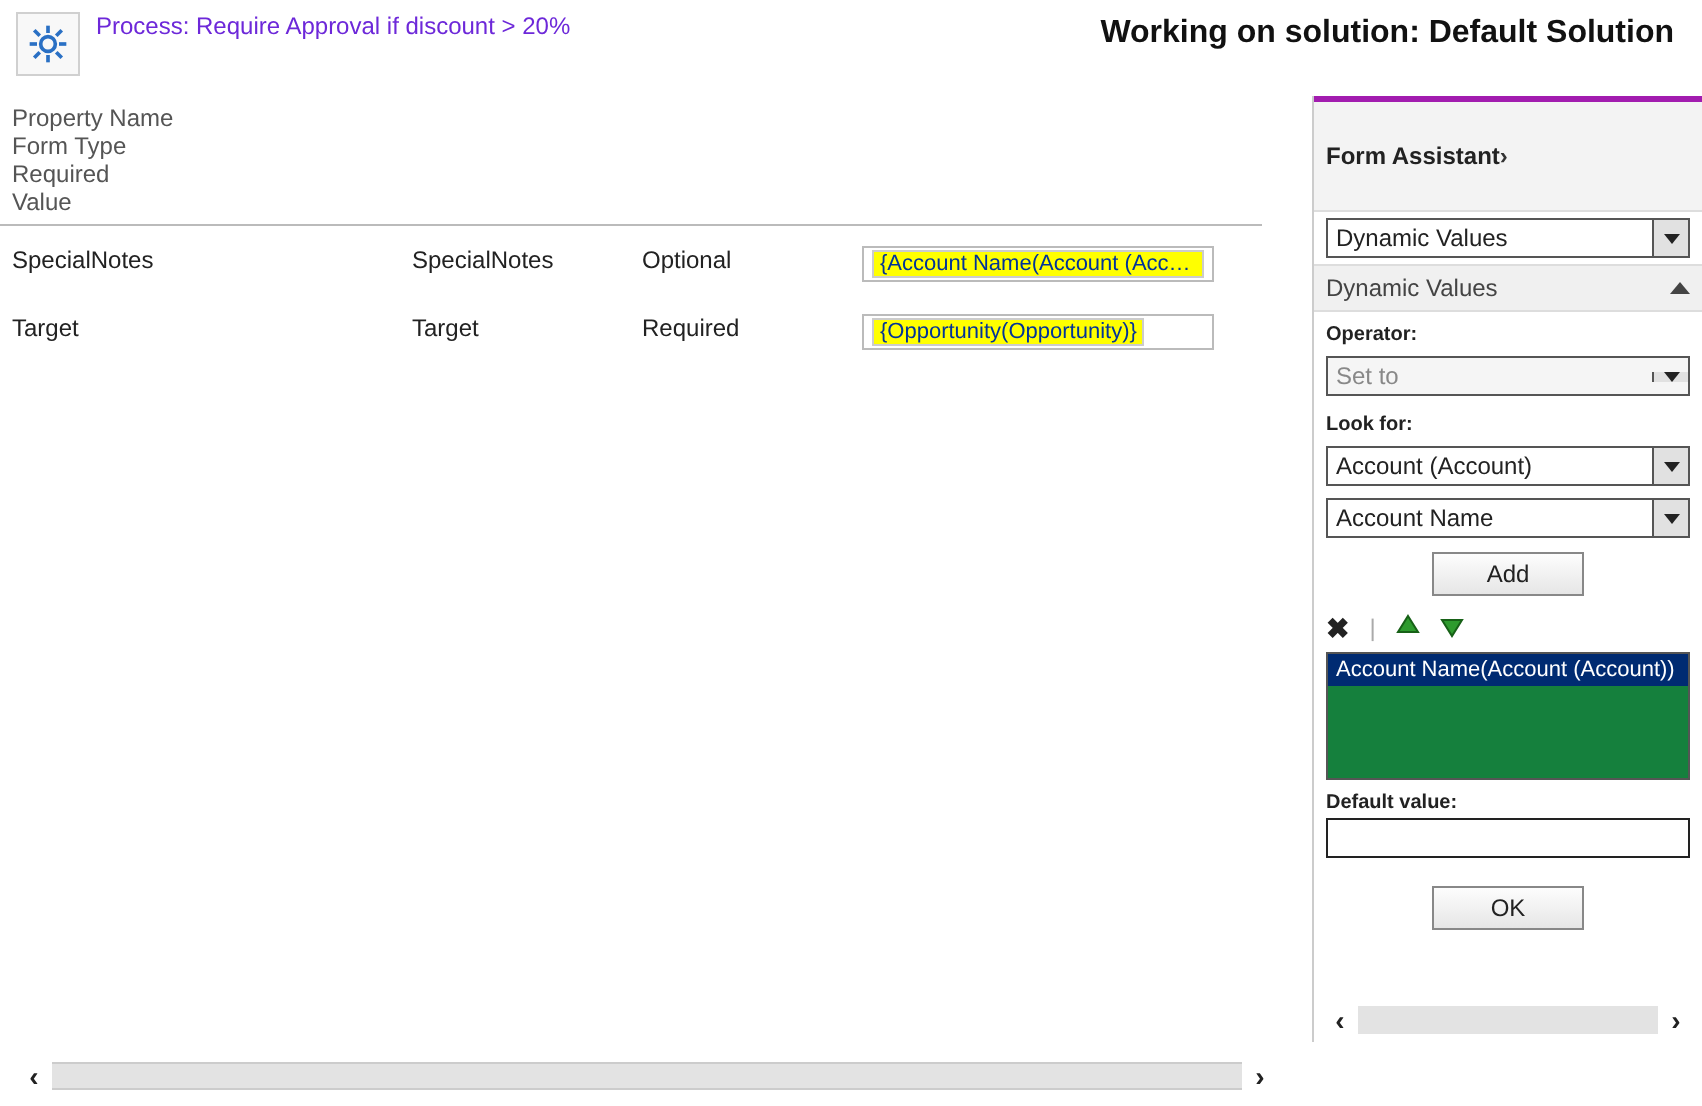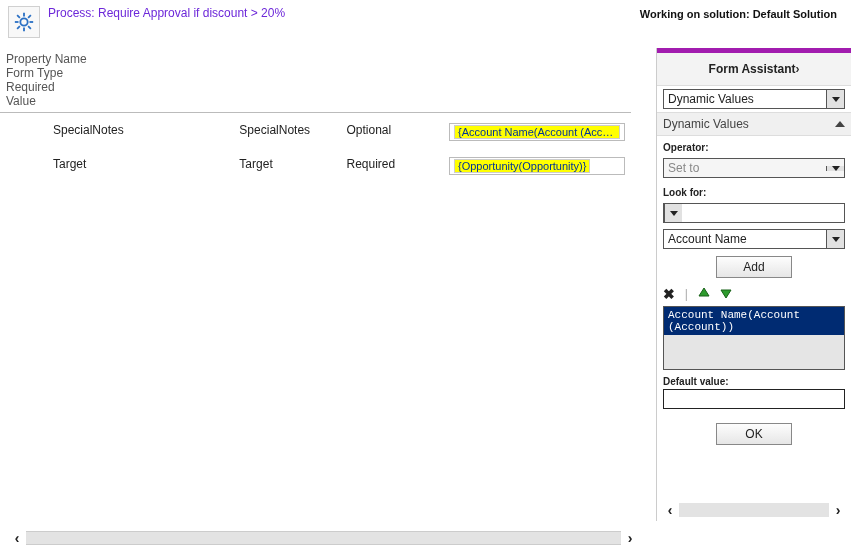--- a/index.html
+++ b/index.html
@@ -26,21 +26,21 @@
     align-items: center;
     justify-content: center;
     margin-right: 8px;
     background: #f8f8f8;
   }
   .header-icon svg { width: 22px; height: 22px; }
   .header-text { flex: 1; }
   .header-process { font-size: 12px; color: #6d28d9; }
   .header-title { font-size: 17px; font-weight: 600; color: #111; }
   .header-right {
-    font-size: 11px; font-weight: bold; color: #111;
+    font-size: 16px; font-weight: bold; color: #111;
     padding-top: 2px; padding-right: 6px;
   }
   .main-wrap { display: flex; height: calc(100% - 80px); }
   .left-pane { flex: 1; position: relative; }
   .right-pane {
     width: 195px;
     border-left: 1px solid #ccc;
     display: flex;
     flex-direction: column;
     position: relative;
@@ -56,21 +56,20 @@
   }
   .col-name { width: 200px; }
   .col-type { width: 115px; }
   .col-req  { width: 110px; }
   .col-val  { flex: 1; }
   .prop-row {
     display: flex;
     padding: 10px 6px 6px 6px;
     align-items: flex-start;
     color: #222;
-    margin-left: 47px;
   }
   .val-box {
     border: 1px solid #bbb;
     padding: 1px 4px;
     width: 176px;
     height: 18px;
     display: flex;
     align-items: center;
   }
   .val-highlight {
@@ -78,26 +77,26 @@
     color: #003399;
     border: 1px solid #ccc;
     padding: 0 3px;
     font-size: 11px;
     white-space: nowrap;
     text-overflow: ellipsis;
     overflow: hidden;
   }
   
   .panel-header {
-    display: flex; justify-content: center; align-items: center;
-    padding: 9px 6px;
+    display: flex; justify-content: flex-start; align-items: center;
+    padding: 20px 6px;
     font-weight: bold;
     background: #f3f3f3;
     border-bottom: 1px solid #ddd;
-    border-top: 5px solid #a21caf;
+    border-top: 3px solid #a21caf;
   }
   .panel-header .chev { color: #333; font-weight: bold; }
   .dropdown {
     display: flex;
     margin: 3px 6px;
     border: 1px solid #555;
     height: 20px;
     background: #fff;
   }
   .dropdown-text { flex:1; padding: 2px 4px; font-size: 12px; overflow: hidden; }
@@ -148,22 +147,21 @@
   .icon-x { font-size: 14px; font-weight: bold; color: #222; cursor: pointer; }
   .divider-v { color: #aaa; }
   .arrow-up, .arrow-down {
     width: 12px; height: 12px; display:inline-block;
   }
   .listbox {
     border: 1px solid #555;
     margin: 0 6px;
     height: 64px;
     overflow: auto;
-    background: #e5e5e5;
-    font-family: Liberation Mono, monospace;
+    background: #15803d;
   }
   .list-item-selected {
     background: #002b72;
     color: #fff;
     padding: 2px 4px;
     font-size: 11px;
   }
   .textinput {
     border: 1px solid #222;
     margin: 0 6px;
@@ -279,20 +277,21 @@
     </div>
 
     <div class="field-label">Operator:</div>
     <div class="dropdown disabled">
       <div class="dropdown-text">Set to</div>
       <div class="dropdown-btn"></div>
     </div>
 
     <div class="field-label">Look for:</div>
     <div class="dropdown">
+      <div class="dropdown-text">Account (Account)</div>
       <div class="dropdown-btn"></div>
     </div>
     <div class="dropdown">
       <div class="dropdown-text">Account Name</div>
       <div class="dropdown-btn"></div>
     </div>
 
     <div class="center">
       <span class="btn">Add</span>
     </div>

